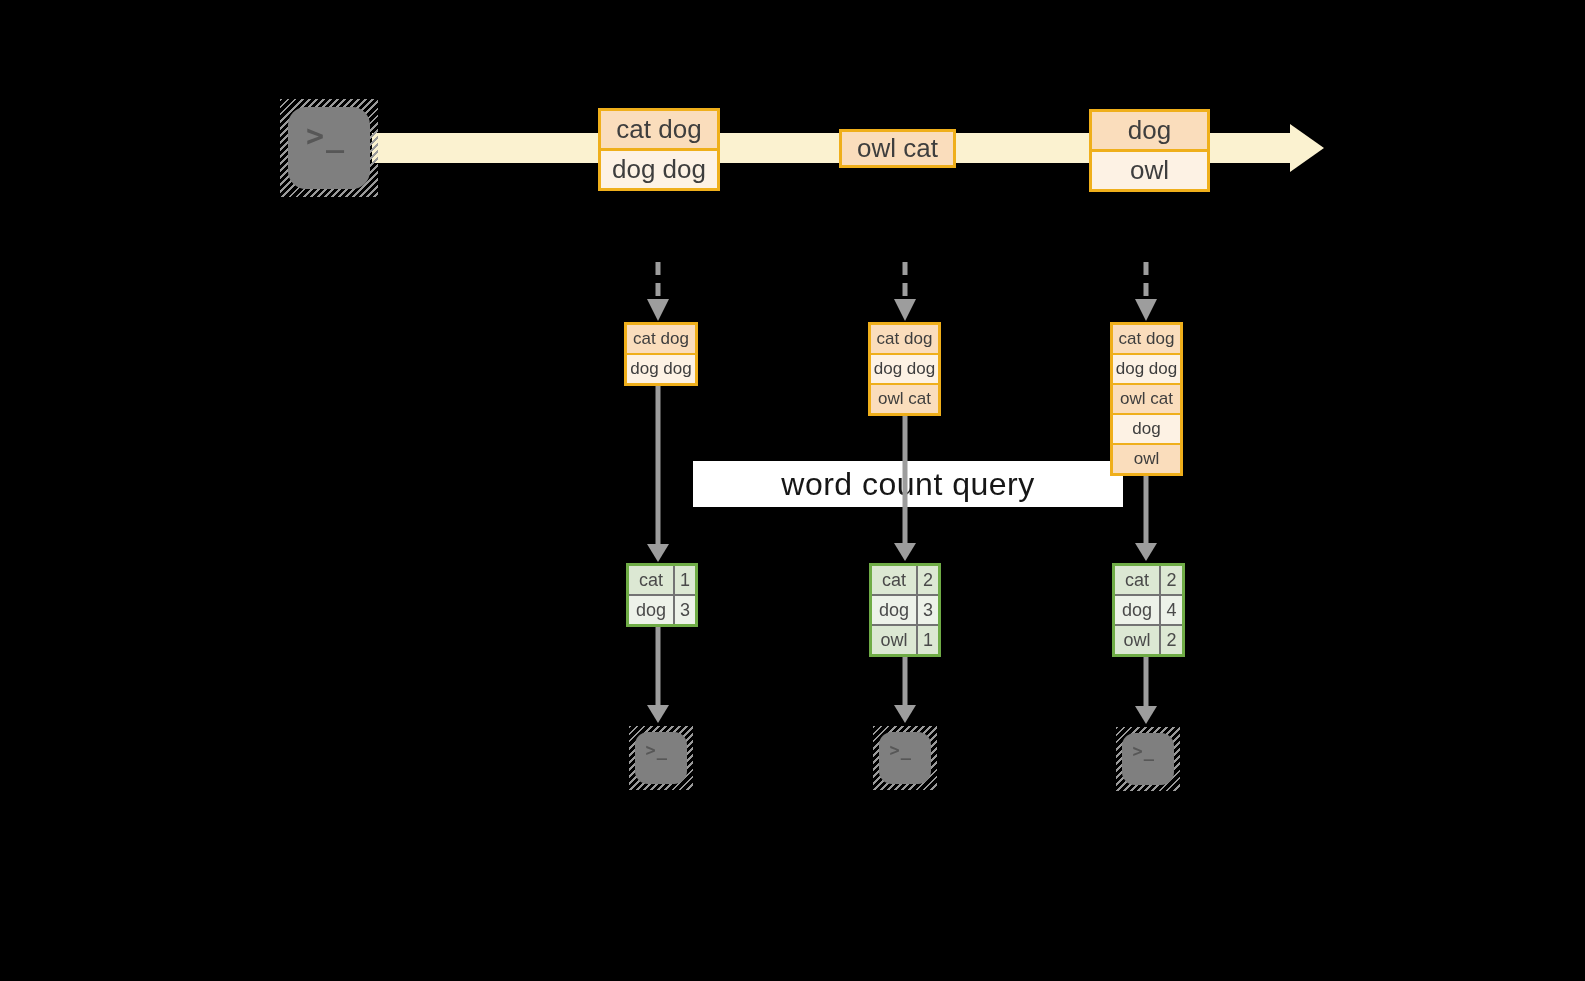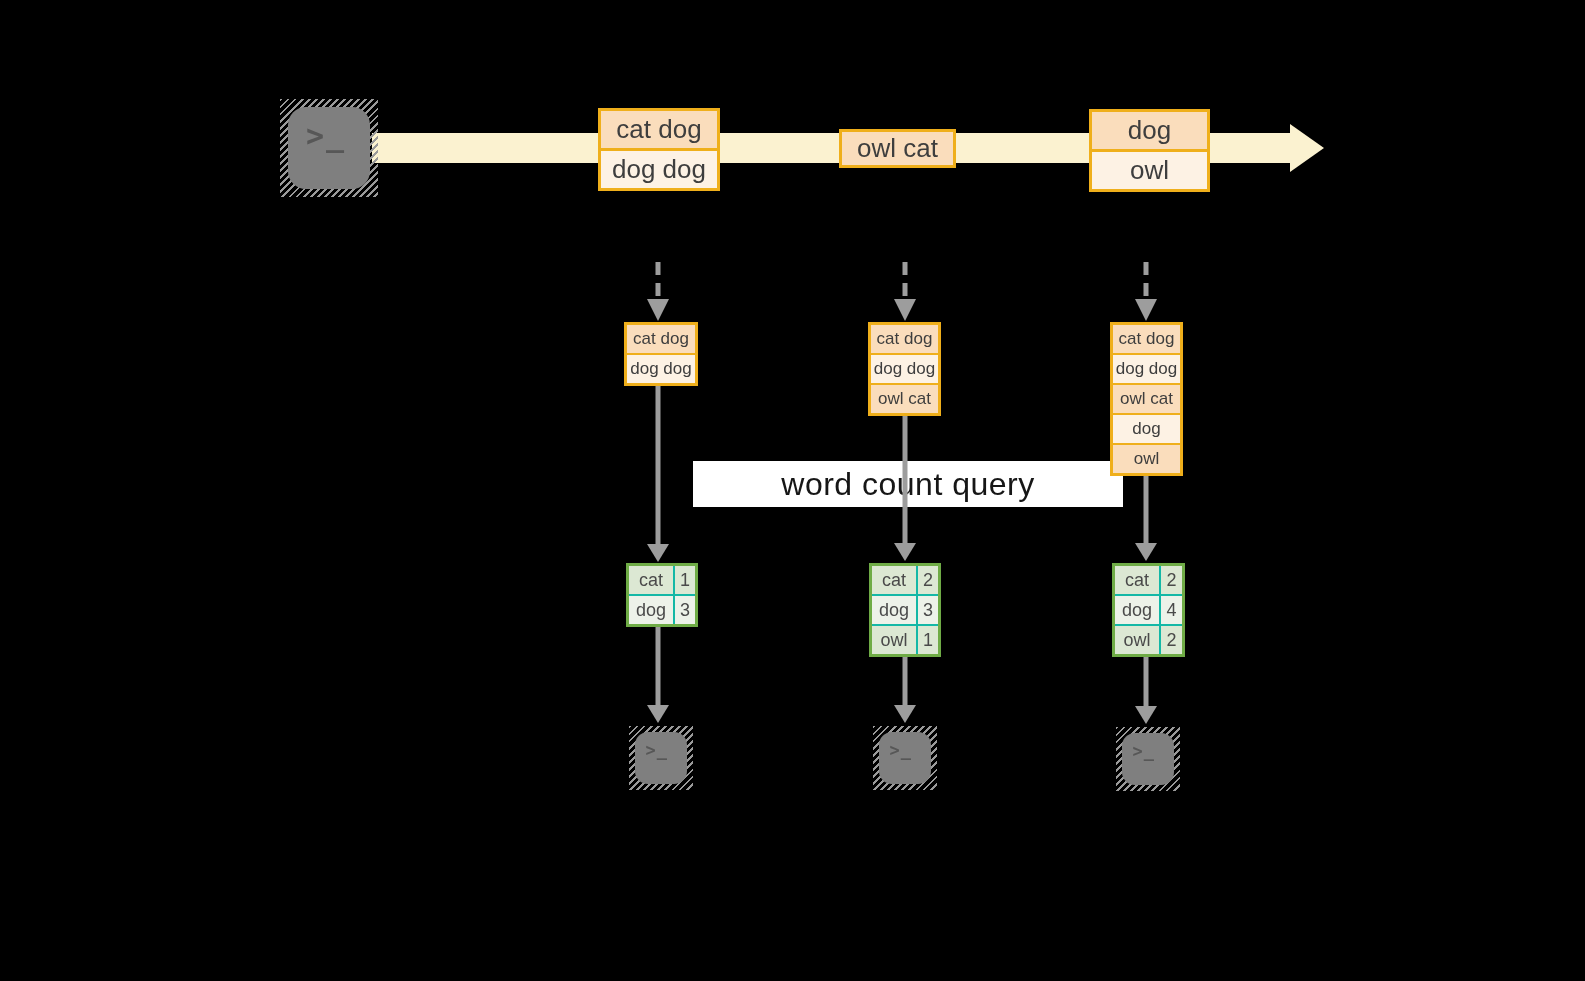--- a/index.html
+++ b/index.html
@@ -35,21 +35,21 @@
   .obox{position:absolute;border:3px solid #EFAF1B;z-index:3;background:#EFAF1B;}
   .orow{display:flex;align-items:center;justify-content:center;color:#3E3E3E;}
   .obox .orow + .orow{margin-top:3px;}
   .ebox .orow{height:37px;font-size:26px;}
   .ebox1row .orow{height:33px;font-size:26px;}
   .sbox .orow{height:28px;font-size:17px;}
   .sbox .orow + .orow{margin-top:2px;}
   .orow:nth-child(odd){background:#FADDBC;}
   .orow:nth-child(even){background:#FDF2E4;}
   
-  .gtable{position:absolute;border:3px solid #6FAC46;background:#14b8a6;z-index:3;}
+  .gtable{position:absolute;border:3px solid #6FAC46;background:#737373;z-index:3;}
   .grow{display:flex;height:28px;}
   .grow + .grow{margin-top:2px;}
   .gcell{display:flex;align-items:center;justify-content:center;color:#4A4A4A;font-size:18px;}
   .glabel{width:44px;}
   .gval{flex:1;margin-left:2px;}
   .grow:nth-child(odd) .gcell{background:#DCE8D3;}
   .grow:nth-child(even) .gcell{background:#EDF2E9;}
   
   #query-label{
     position:absolute;left:693px;top:461px;width:430px;height:46px;background:#FFFFFF;z-index:1;

